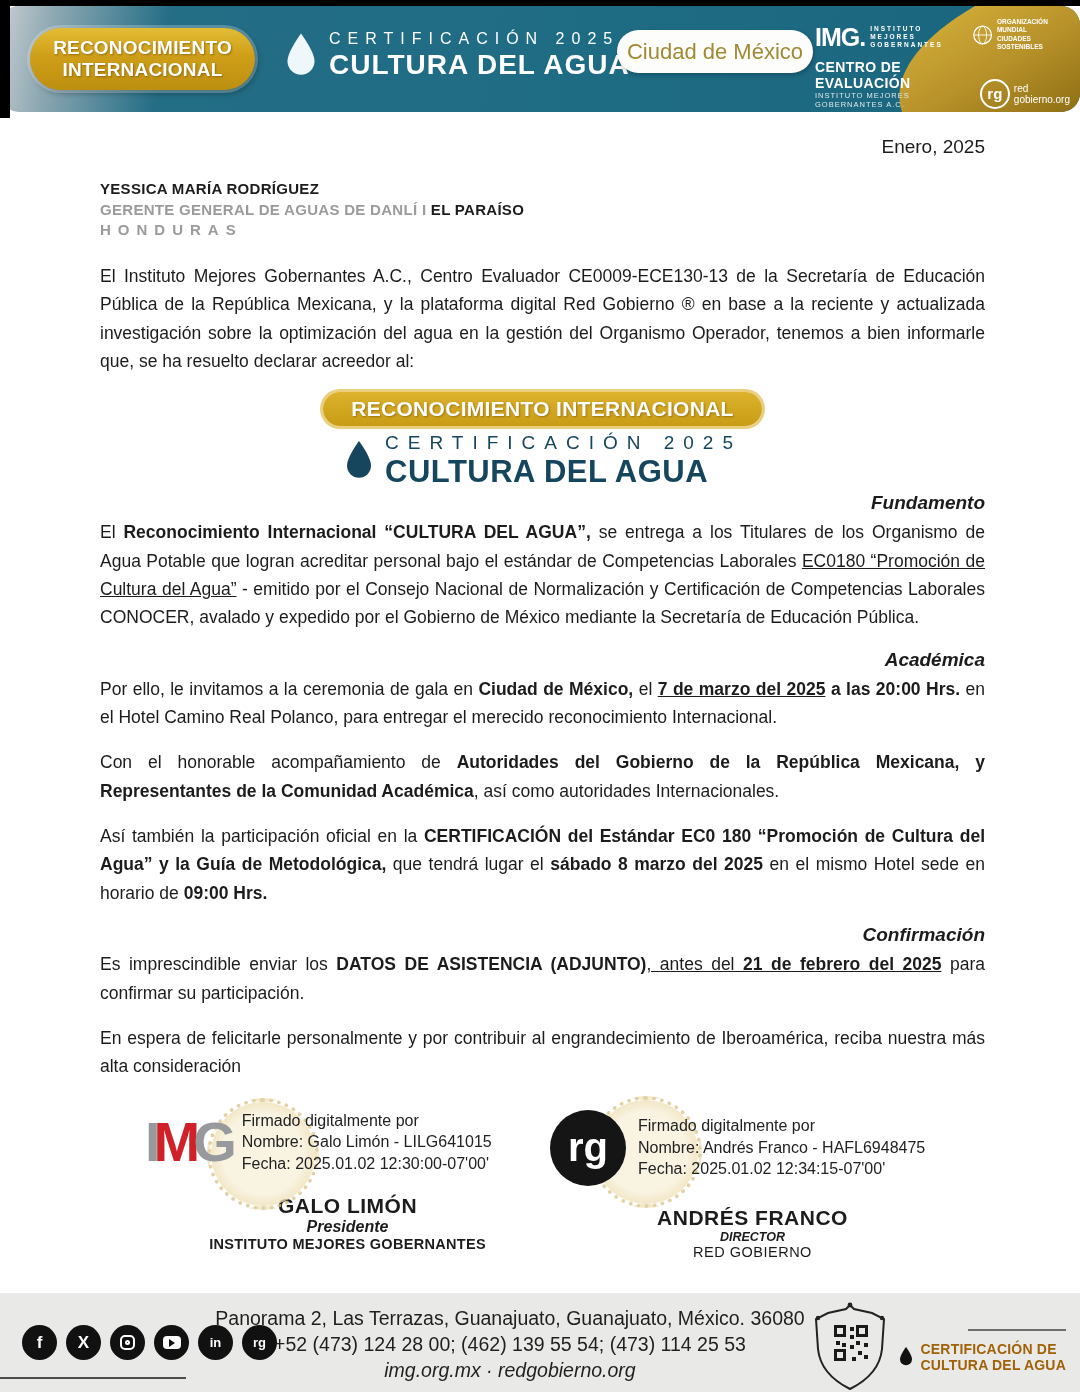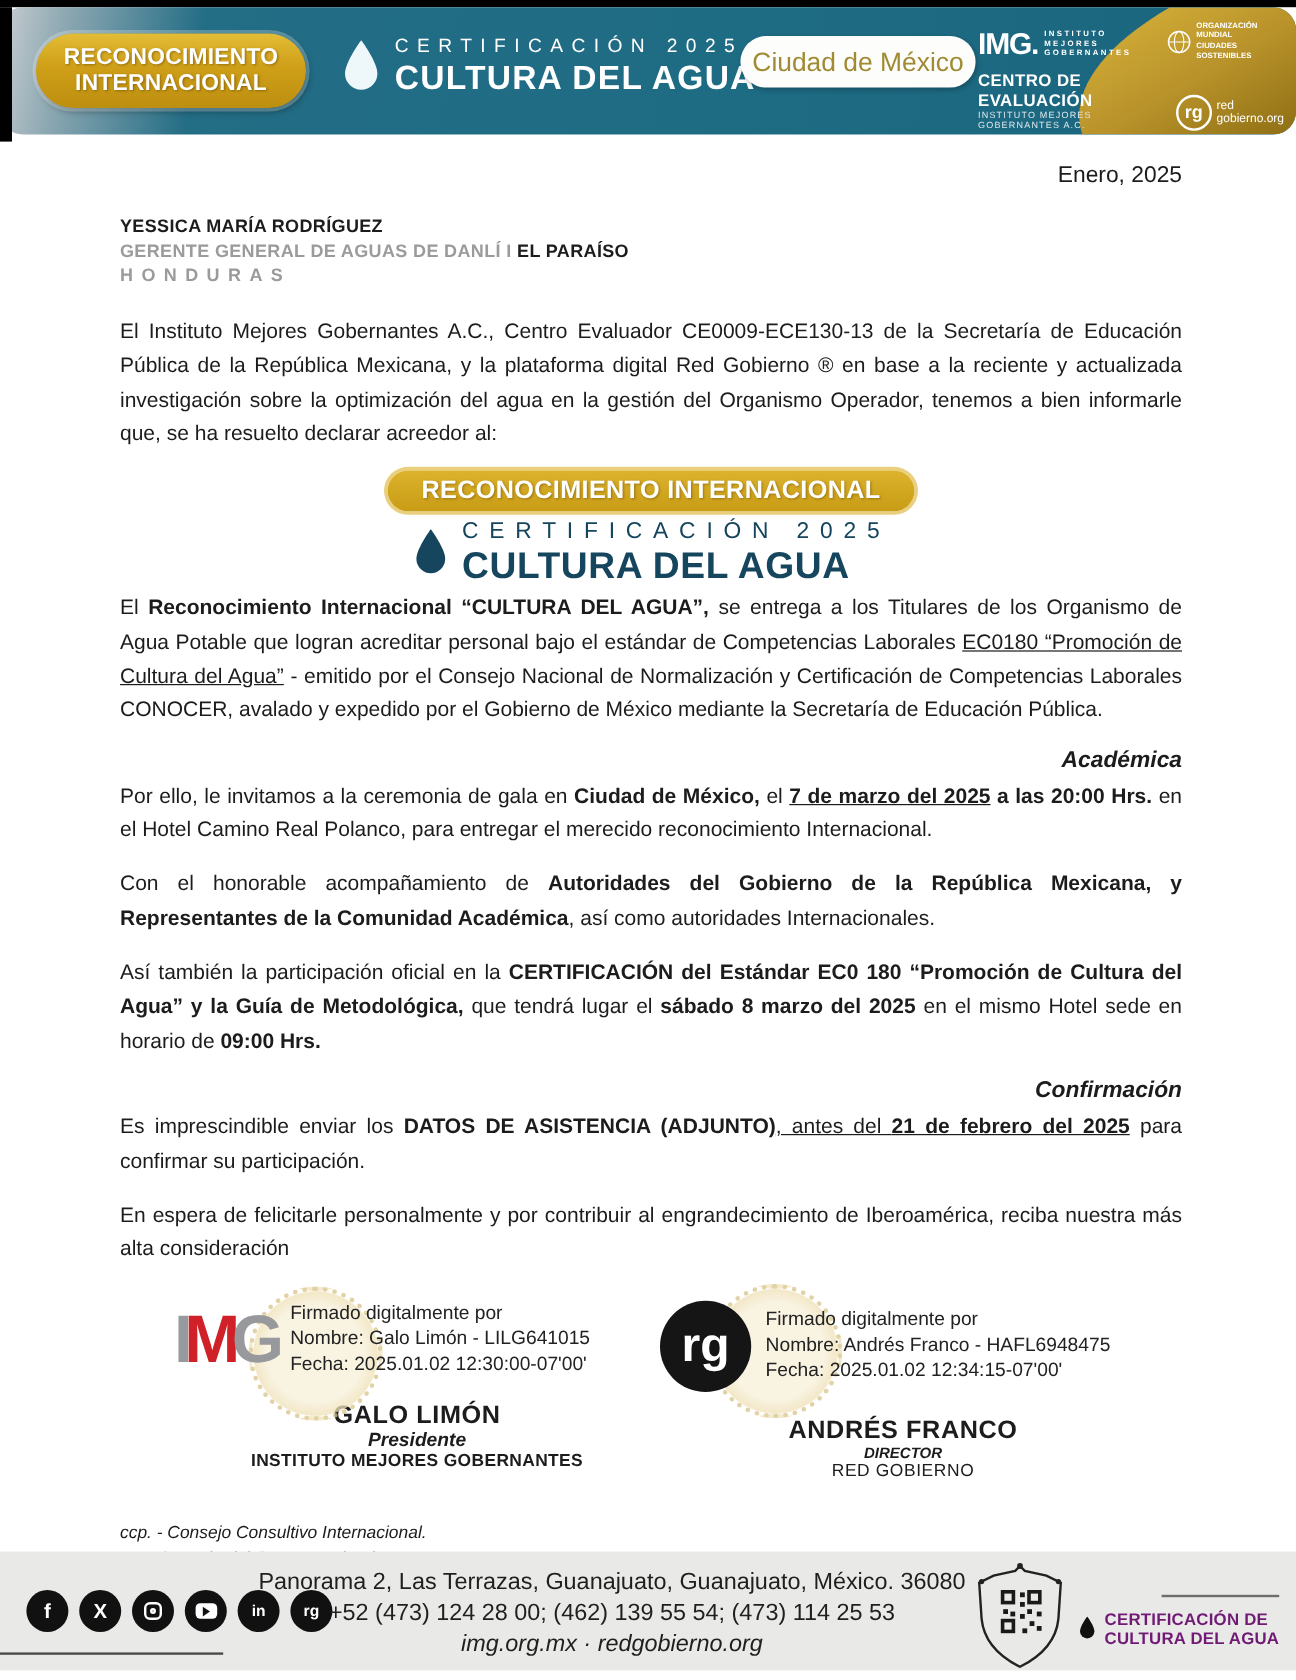--- a/index.html
+++ b/index.html
@@ -92,21 +92,21 @@
   .yt-tri { width:0; height:0; border-left:6px solid #111; border-top:4px solid transparent; border-bottom:4px solid transparent; margin-left:1px; }
   .social-line { position:absolute; left:0; bottom:13px; width:186px; height:2px; background:#4c4c4c; }
   .foot-center { position:absolute; left:190px; top:14px; width:640px; text-align:center; color:#1f1f1f; }
   .foot-center .a1 { font-size:19.5px; }
   .foot-center .a2 { font-size:19.5px; margin-top:3px; }
   .foot-center .a3 { font-size:19.5px; font-style:italic; margin-top:3px; }
   .foot-right { position:absolute; right:14px; top:8px; display:flex; align-items:center; gap:8px; }
   .cert-col { position:relative; padding-top:20px; }
   .cert-col .rline { position:absolute; top:8px; right:0; width:98px; height:2px; background:#6e6e6e; }
   .cert-label { display:flex; align-items:center; gap:6px; }
-  .cert-label .txt { font-size:14px; font-weight:800; letter-spacing:0.2px; line-height:1.15; color:#701a75; }
+  .cert-label .txt { font-size:14px; font-weight:800; letter-spacing:0.2px; line-height:1.15; color:#a16207; }
 </style>
 </head>
 <body>
 
 <div class="page">
 
   <div class="topbar"></div>
   <div class="edgebar"></div>
   <div class="banner">
     <svg class="swoosh" width="240" height="106" viewBox="0 0 240 106">
@@ -194,20 +194,21 @@
         <svg width="32" height="44" viewBox="0 0 24 32">
           <path d="M12 1 C12 1 3 13 3 19.5 a9 9 0 0 0 18 0 C21 13 12 1 12 1 Z" fill="#16455e"></path>
         </svg>
         <div class="award-text">
           <div class="l1">CERTIFICACIÓN 2025</div>
           <div class="l2">CULTURA DEL AGUA</div>
         </div>
       </div>
     </div>
 
+    <div class="s-label">Fundamento</div>
     <p class="para"><span>El </span><span class="b">Reconocimiento Internacional “CULTURA DEL AGUA”,</span><span>  se entrega a los Titulares de  los Organismo de Agua Potable que logran acreditar personal bajo el estándar de Competencias Laborales </span><span class="u">EC0180  “Promoción de Cultura del Agua”</span><span> - emitido por el Consejo Nacional de Normalización y Certificación de Competencias Laborales CONOCER, avalado y expedido por el Gobierno de México mediante la Secretaría de Educación Pública.</span></p>
 
     <div class="s-label">Académica</div>
     <p class="para"><span>Por ello, le invitamos a la ceremonia de gala en </span><span class="b">Ciudad de México,</span><span> el </span><span class="b u">7 de marzo del 2025</span><span class="b"> a las 20:00 Hrs.</span><span> en el Hotel Camino Real Polanco, para entregar el merecido reconocimiento Internacional.</span></p>
     <p class="para"><span>Con el honorable acompañamiento de </span><span class="b">Autoridades del Gobierno de la República Mexicana, y Representantes de la Comunidad Académica</span><span>, así como autoridades Internacionales.</span></p>
     <p class="para"><span>Así también la participación oficial en la </span><span class="b">CERTIFICACIÓN del Estándar EC0 180 “Promoción de Cultura del Agua” y la Guía de Metodológica,</span><span> que tendrá lugar el  </span><span class="b">sábado 8 marzo del 2025</span><span> en el mismo Hotel sede en horario de </span><span class="b">09:00 Hrs.</span></p>
 
     <div class="s-label">Confirmación</div>
     <p class="para"><span>Es imprescindible enviar los </span><span class="b">DATOS DE ASISTENCIA (ADJUNTO)</span><span class="u">, antes del </span><span class="b u">21 de febrero del 2025</span><span> para confirmar su participación.</span></p>
 

